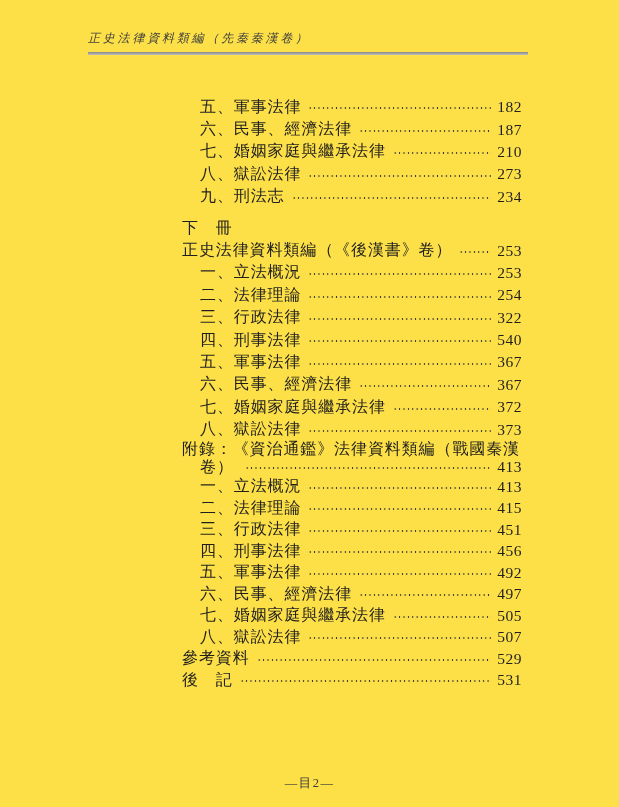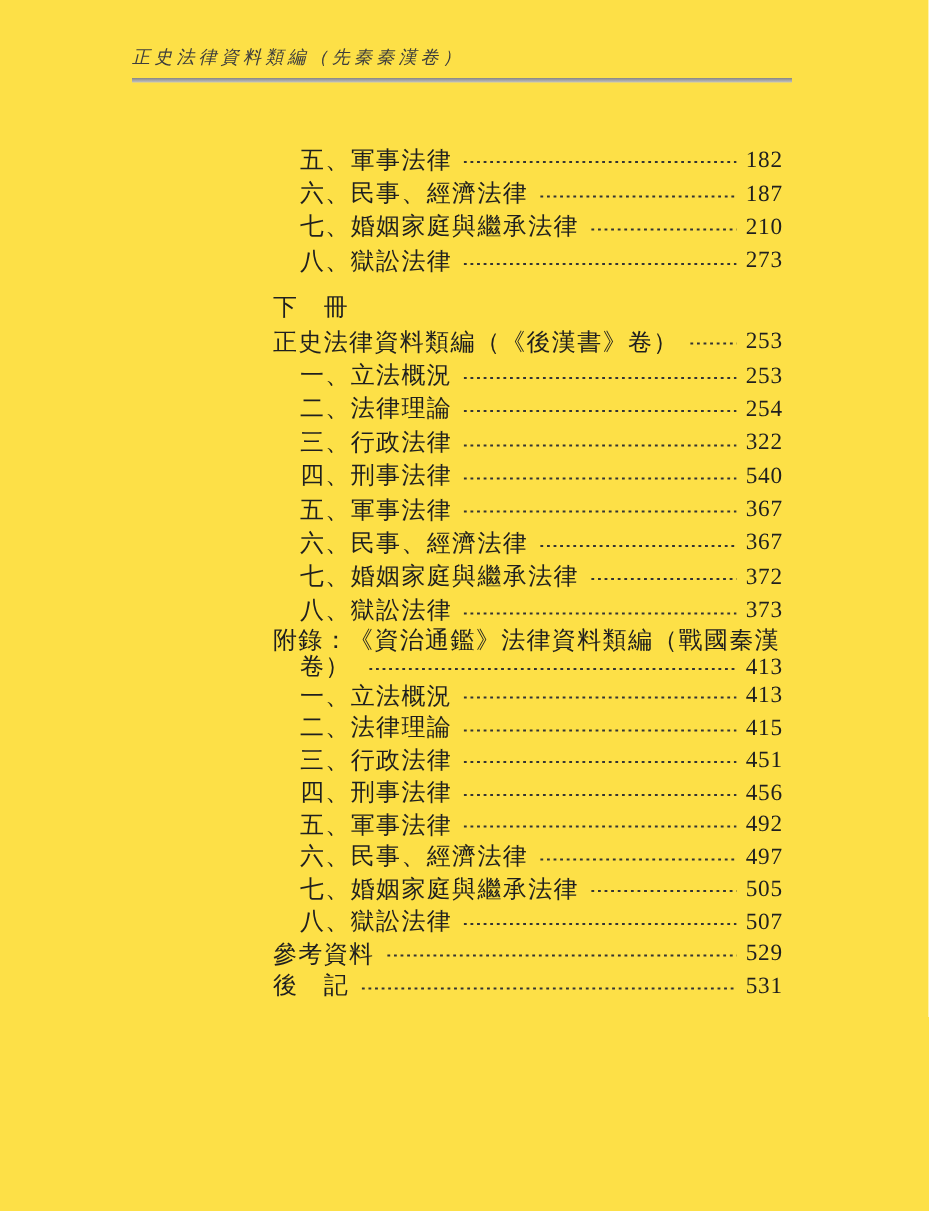--- a/index.html
+++ b/index.html
@@ -98,20 +98,25 @@
       <div class="row item">
         <span class="label">七、婚姻家庭與繼承法律</span>
         <span class="leader"></span>
         <span class="pagenum">210</span>
       </div>
       <div class="row item">
         <span class="label">八、獄訟法律</span>
         <span class="leader"></span>
         <span class="pagenum">273</span>
       </div>
+      <div class="row item">
+        <span class="label">九、刑法志</span>
+        <span class="leader"></span>
+        <span class="pagenum">234</span>
+      </div>
       <div class="row part gap">
         <span class="label">下　冊</span>
       </div>
       <div class="row chapter">
         <span class="label">正史法律資料類編（《後漢書》卷）</span>
         <span class="leader"></span>
         <span class="pagenum">253</span>
       </div>
       <div class="row item">
         <span class="label">一、立法概況</span>
@@ -208,13 +213,16 @@
         <span class="leader"></span>
         <span class="pagenum">529</span>
       </div>
       <div class="row chapter tight">
         <span class="label">後　記</span>
         <span class="leader"></span>
         <span class="pagenum">531</span>
       </div>
     </div>
 
+  <div class="footer">
+    <span>—目2—</span>
+  </div>
 </div>
 
 </body></html>

